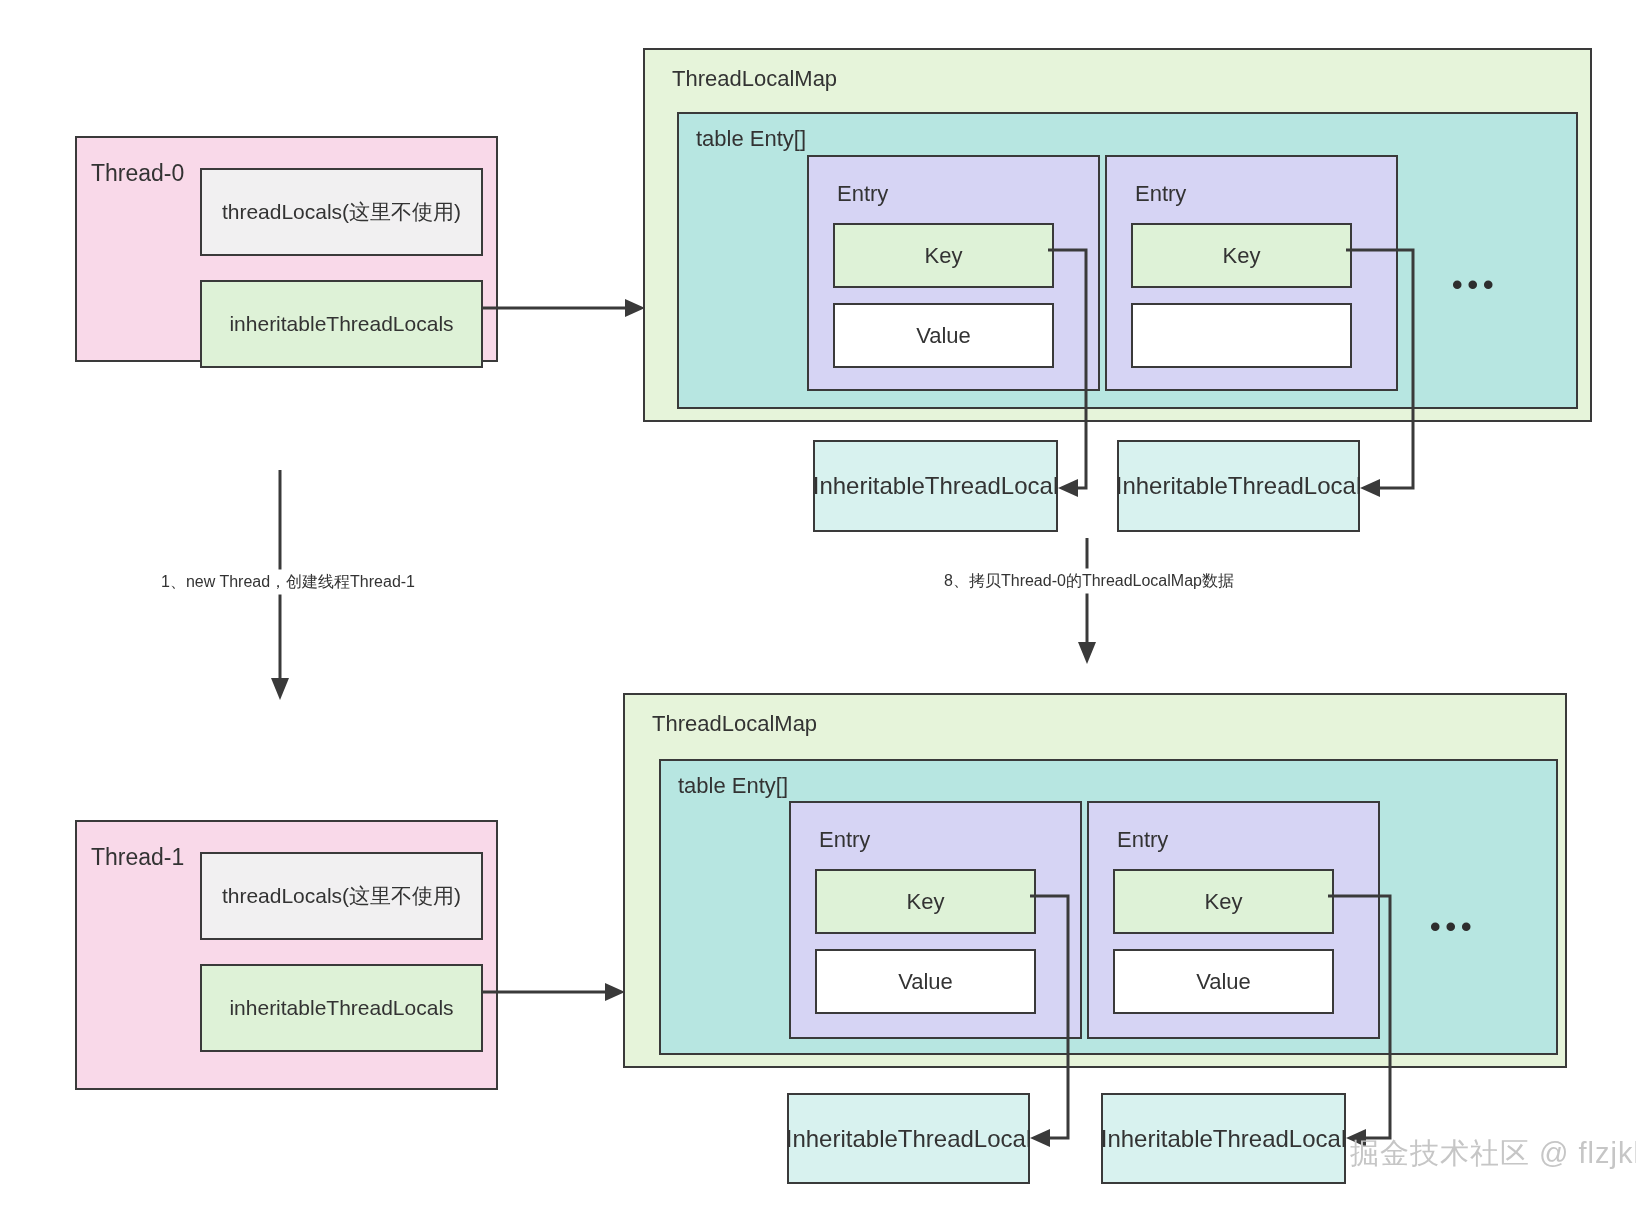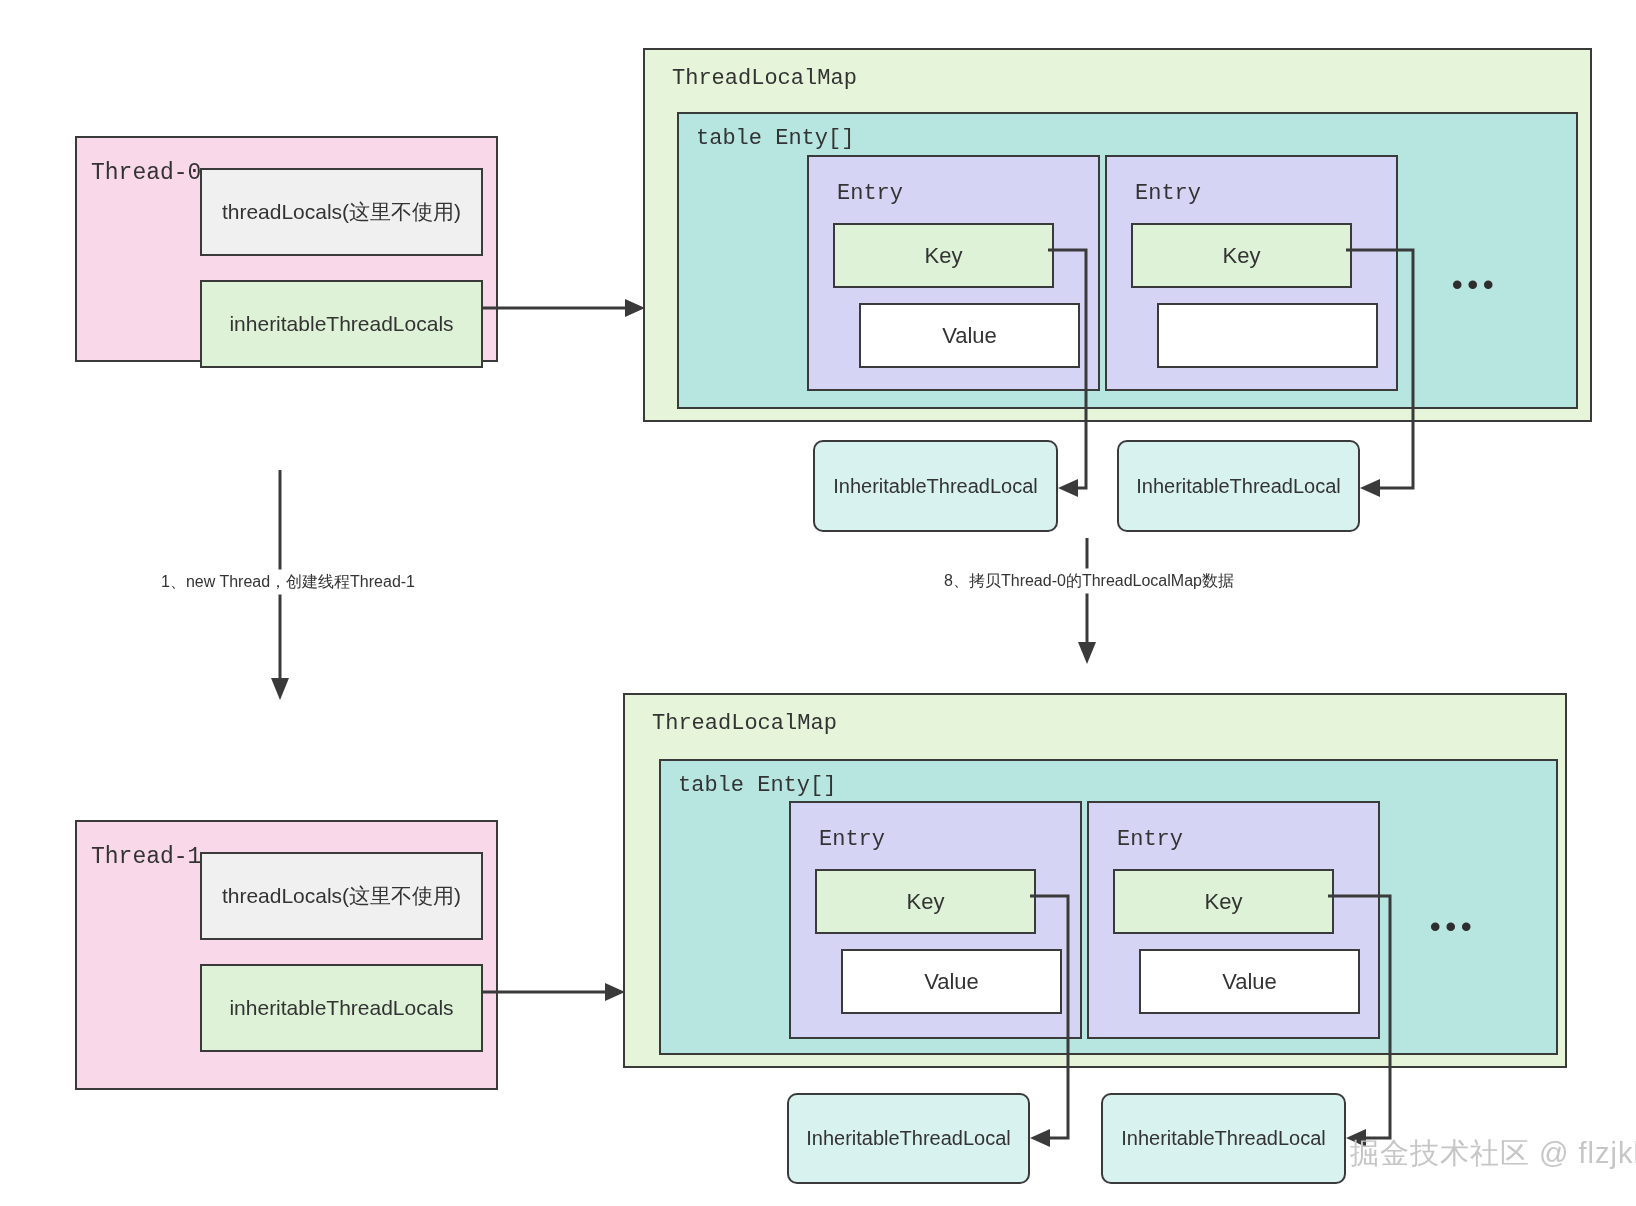--- a/index.html
+++ b/index.html
@@ -7,31 +7,31 @@
     --map_green:#e6f4da; --table_cyan:#b7e6e1; --entry_lavender:#d6d4f4;
     --ref_cyan:#d8f2ef; --line:#3a3a3a; --text:#333333; --watermark:#c6c6c6;
   }
   html,body{margin:0;padding:0;background:#ffffff;}
   .canvas{
     position:relative;width:1636px;height:1206px;background:#ffffff;
     font-family:"Liberation Sans",sans-serif;color:var(--text);overflow:hidden;
   }
   .box{position:absolute;box-sizing:border-box;border:2px solid var(--line);}
   .flexc{display:flex;align-items:center;justify-content:center;text-align:center;}
-  .lbl{position:absolute;white-space:nowrap;font-family:Liberation Mono, monospace;} .fs22{font-size:22px;} .fs23{font-size:23px;}
+  .lbl{position:absolute;white-space:nowrap;} .fs22{font-size:22px;} .fs23{font-size:23px;}
   .thread-box{background:var(--pink);}
   .field{position:absolute;box-sizing:border-box;border:2px solid var(--line);font-size:21px;}
   .field.gray{background:var(--gray_field);}
   .field.green{background:var(--green_field);margin-top:16px;}
   .map-box{background:var(--map_green);}
   .table-box{background:var(--table_cyan);}
   .entry-box{background:var(--entry_lavender);border-width:2.5px;}
   .key-box{background:var(--green_field);font-size:22px;}
-  .value-box{background:#ffffff;font-size:22px;margin-left:26px;}
-  .ref-box{background:var(--ref_cyan);font-size:20px;border-radius:10px;}
+  .value-box{background:#ffffff;font-size:22px;}
+  .ref-box{background:var(--ref_cyan);font-size:24px;}
   .dots{position:absolute;font-size:30px;letter-spacing:5px;color:#2e2e2e;font-weight:bold;}
   .wires{position:absolute;left:0;top:0;width:1636px;height:1206px;z-index:5;pointer-events:none;}
   .wire{stroke:var(--line);stroke-width:3;fill:none;}
   .arrowhead{fill:var(--line);stroke:none;}
   .steptext{
     position:absolute;z-index:6;background:#ffffff;padding:2px 8px;
     font-size:16px;white-space:nowrap;transform:translate(-50%,-50%);
   }
   .watermark{
     position:absolute;z-index:7;font-size:29px;color:var(--watermark);

